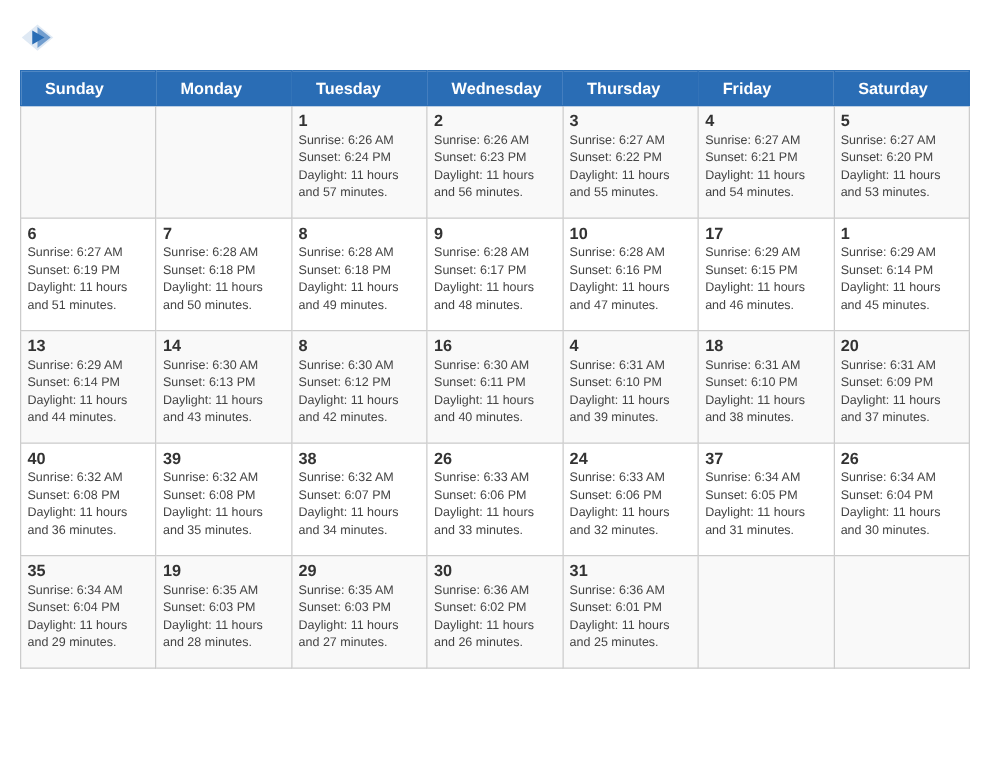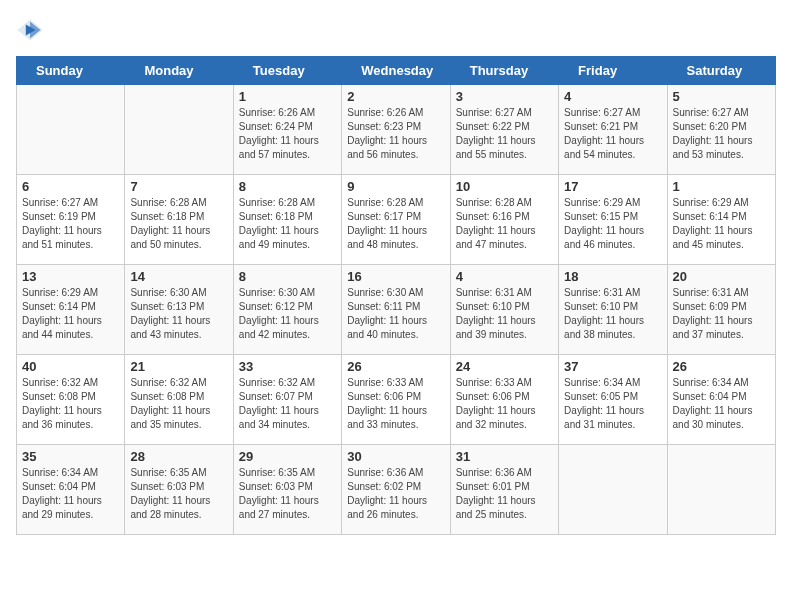--- a/index.html
+++ b/index.html
@@ -246,27 +246,27 @@
         </td>
       </tr>
       <tr>
         <td>
           <span class="day-number">40</span>
           <div class="day-info" style="white-space: pre-line;">Sunrise: 6:32 AM
 Sunset: 6:08 PM
 Daylight: 11 hours and 36 minutes.</div>
         </td>
         <td>
-          <span class="day-number">21</span>
+          <span class="day-number">39</span>
           <div class="day-info" style="white-space: pre-line;">Sunrise: 6:32 AM
 Sunset: 6:08 PM
 Daylight: 11 hours and 35 minutes.</div>
         </td>
         <td>
-          <span class="day-number">33</span>
+          <span class="day-number">38</span>
           <div class="day-info" style="white-space: pre-line;">Sunrise: 6:32 AM
 Sunset: 6:07 PM
 Daylight: 11 hours and 34 minutes.</div>
         </td>
         <td>
           <span class="day-number">26</span>
           <div class="day-info" style="white-space: pre-line;">Sunrise: 6:33 AM
 Sunset: 6:06 PM
 Daylight: 11 hours and 33 minutes.</div>
         </td>
@@ -290,21 +290,21 @@
         </td>
       </tr>
       <tr>
         <td>
           <span class="day-number">35</span>
           <div class="day-info" style="white-space: pre-line;">Sunrise: 6:34 AM
 Sunset: 6:04 PM
 Daylight: 11 hours and 29 minutes.</div>
         </td>
         <td>
-          <span class="day-number">28</span>
+          <span class="day-number">19</span>
           <div class="day-info" style="white-space: pre-line;">Sunrise: 6:35 AM
 Sunset: 6:03 PM
 Daylight: 11 hours and 28 minutes.</div>
         </td>
         <td>
           <span class="day-number">29</span>
           <div class="day-info" style="white-space: pre-line;">Sunrise: 6:35 AM
 Sunset: 6:03 PM
 Daylight: 11 hours and 27 minutes.</div>
         </td>

